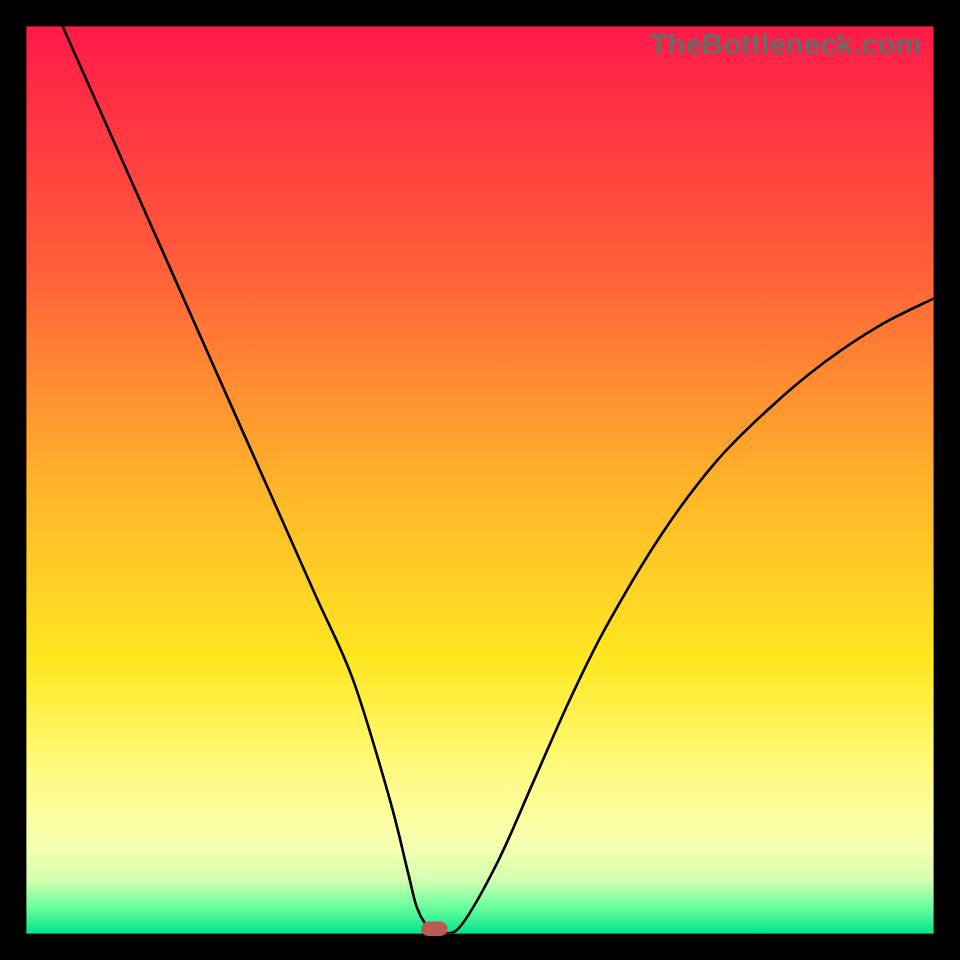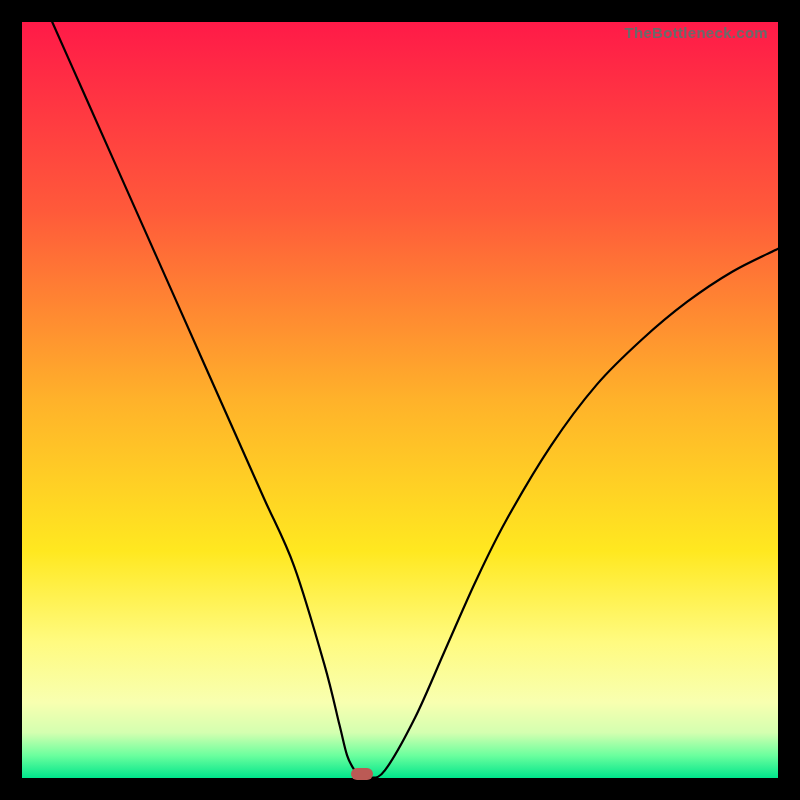--- a/index.html
+++ b/index.html
@@ -35,21 +35,21 @@
       #d4ffb0 94%,
       #6cff9e 97%,
       #00e58b 100%
     );
   }
   .watermark {
     position: absolute;
     top: 2px;
     right: 10px;
     font-family: Arial, Helvetica, sans-serif;
-    font-size: 15px;
+    font-size: 24px;
     font-weight: 600;
     color: #6a6a6a;
     letter-spacing: 0.3px;
   }
   svg.curve {
     position: absolute;
     left: 0;
     top: 0;
     width: 756px;
     height: 756px;

